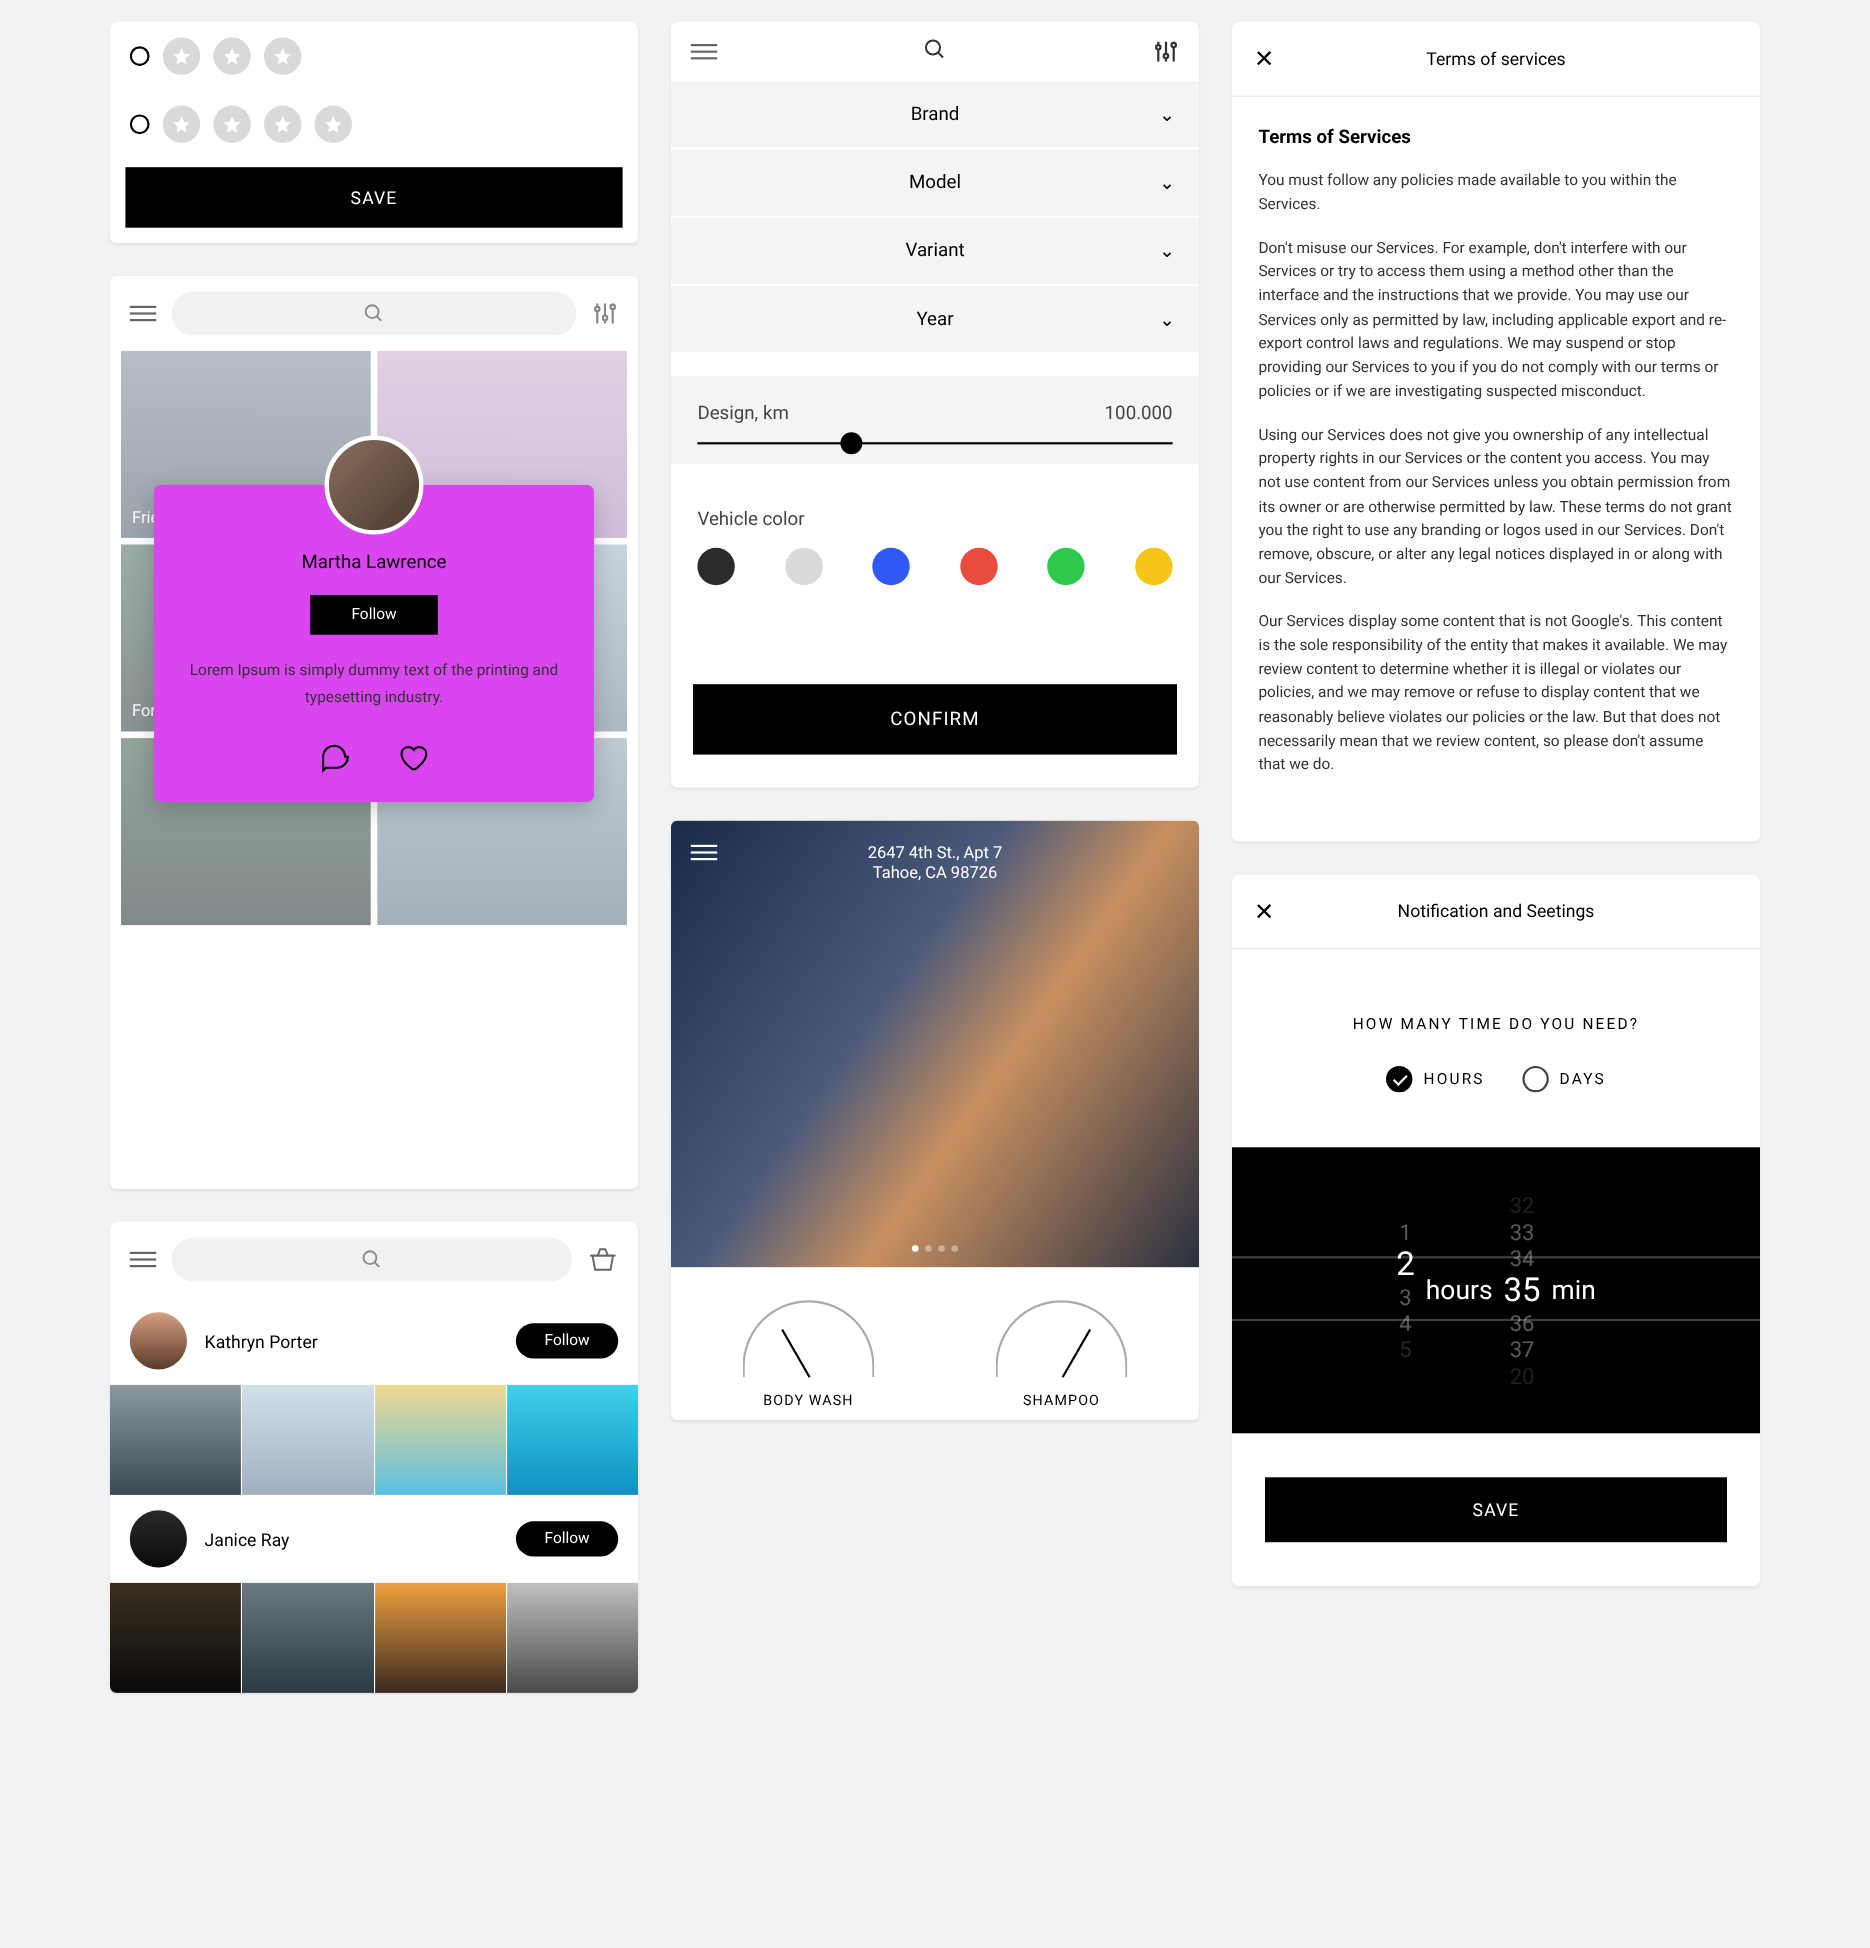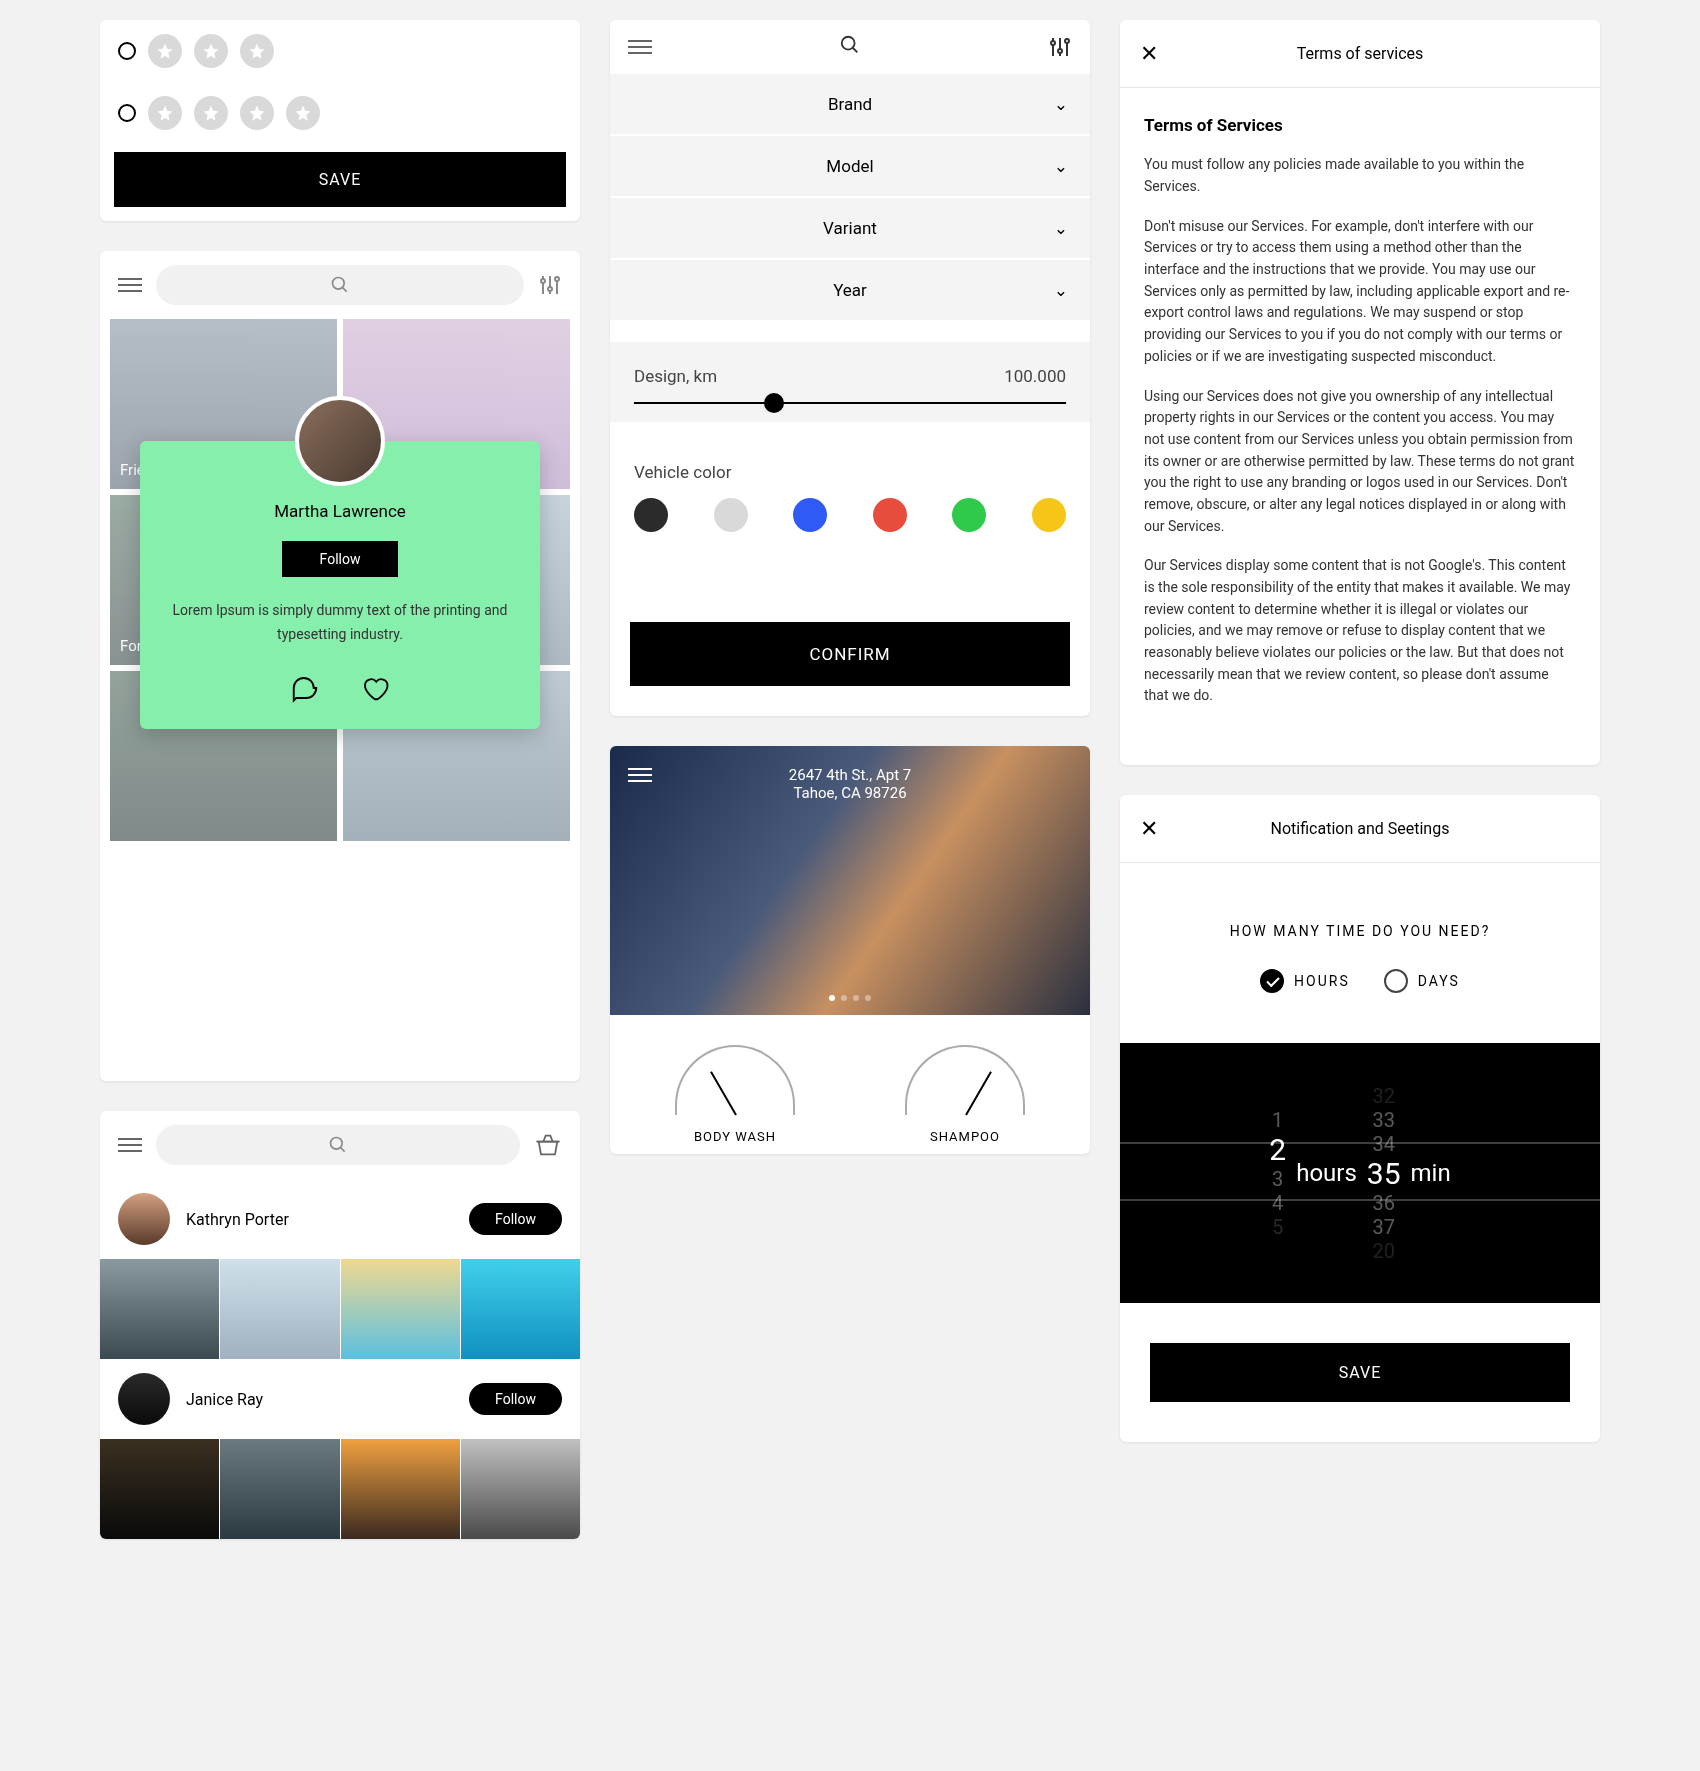--- a/index.html
+++ b/index.html
@@ -20,21 +20,21 @@
 
   
   .topbar{display:flex;align-items:center;gap:14px;padding:14px 18px;}
   .ham{width:24px;}
   .ham div{height:2px;background:#666;margin:4px 0;}
   .srch{flex:1;background:#f1f1f1;border-radius:30px;height:40px;display:flex;align-items:center;justify-content:center;}
 
   
   .gridtiles{display:grid;grid-template-columns:1fr 1fr;gap:6px;padding:0 10px;}
   .tile{height:170px;background:#bba;background-size:cover;background-position:center;position:relative;display:flex;align-items:flex-end;padding:10px;color:#fff;font-size:15px;opacity:.55;}
-  .overlay-card{position:absolute;top:190px;left:40px;right:40px;background:#86efac;border-radius:6px;box-shadow:0 6px 22px rgba(0,0,0,0.2);padding:60px 30px 26px;text-align:center;}
+  .overlay-card{position:absolute;top:190px;left:40px;right:40px;background:#d946ef;border-radius:6px;box-shadow:0 6px 22px rgba(0,0,0,0.2);padding:60px 30px 26px;text-align:center;}
   .avatar{width:90px;height:90px;border-radius:50%;border:4px solid #fff;position:absolute;top:-45px;left:50%;transform:translateX(-50%);background:linear-gradient(135deg,#8a6d5a,#4a3b32);background-size:cover;}
   .oc-name{font-size:17px;margin-bottom:20px;}
   .followbtn{background:#000;color:#fff;padding:10px 38px;font-size:14px;display:inline-block;margin-bottom:22px;cursor:pointer;}
   .oc-desc{font-size:14px;color:#333;line-height:1.7;margin-bottom:26px;}
   .oc-actions{display:flex;justify-content:center;gap:40px;}
 
   
   .frow{background:#f4f4f4;padding:20px 24px;display:flex;justify-content:center;align-items:center;position:relative;margin-bottom:2px;font-size:17px;}
   .frow .chev{position:absolute;right:22px;}
   .mileage{padding:24px 24px 36px;background:#f4f4f4;display:flex;justify-content:space-between;font-size:17px;color:#444;position:relative;}
@@ -55,21 +55,21 @@
 
   
   .userrow{display:flex;align-items:center;padding:14px 18px;gap:16px;}
   .uavatar{width:52px;height:52px;border-radius:50%;background:#888;background-size:cover;}
   .uname{flex:1;font-size:16px;}
   .pillbtn{background:#000;color:#fff;border-radius:30px;padding:8px 26px;font-size:14px;cursor:pointer;}
   .thumbrow{display:grid;grid-template-columns:repeat(4,1fr);gap:1px;height:100px;}
   .thumbrow div{background:#567;background-size:cover;}
 
   
-  .apt-hero{height:269px;background:linear-gradient(125deg,#1a2a4a,#4a5a7a 40%,#c89060 60%,#2a3040);position:relative;color:#fff;text-align:center;padding-top:20px;font-size:15px;}
+  .apt-hero{height:406px;background:linear-gradient(125deg,#1a2a4a,#4a5a7a 40%,#c89060 60%,#2a3040);position:relative;color:#fff;text-align:center;padding-top:20px;font-size:15px;}
   .dots{position:absolute;bottom:14px;left:0;right:0;display:flex;justify-content:center;gap:6px;}
   .dots span{width:6px;height:6px;border-radius:50%;background:rgba(255,255,255,.4);}
   .dots .active{background:#fff;}
   .gauges{display:flex;justify-content:space-around;padding:30px 10px 10px;}
   .gauge{width:150px;text-align:center;}
   .arc{width:120px;height:70px;border:2px solid #aaa;border-bottom:none;border-radius:120px 120px 0 0;margin:0 auto 14px;position:relative;}
   .needle{position:absolute;width:2px;height:50px;background:#000;left:50%;bottom:0;transform-origin:bottom;}
   .glabel{font-size:13px;letter-spacing:1px;}
 
   

